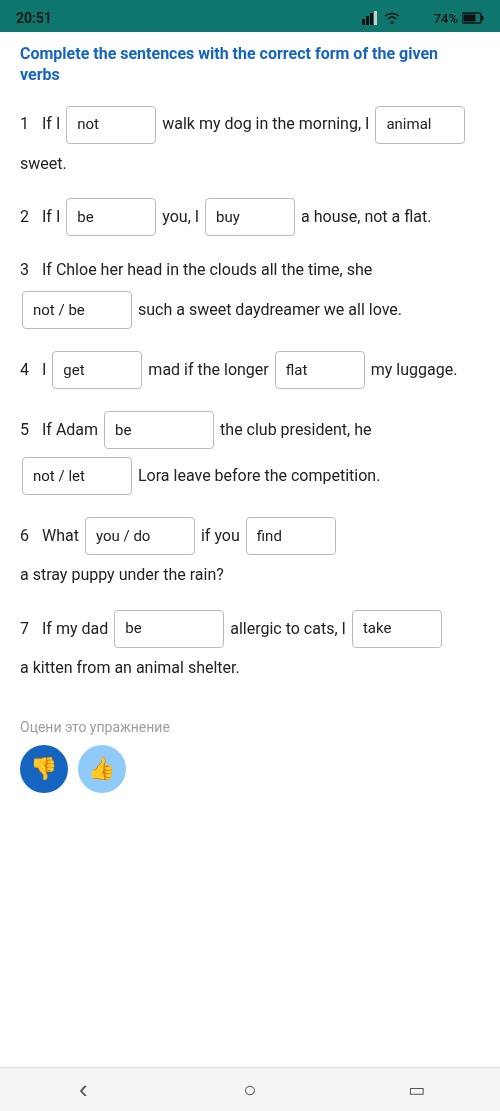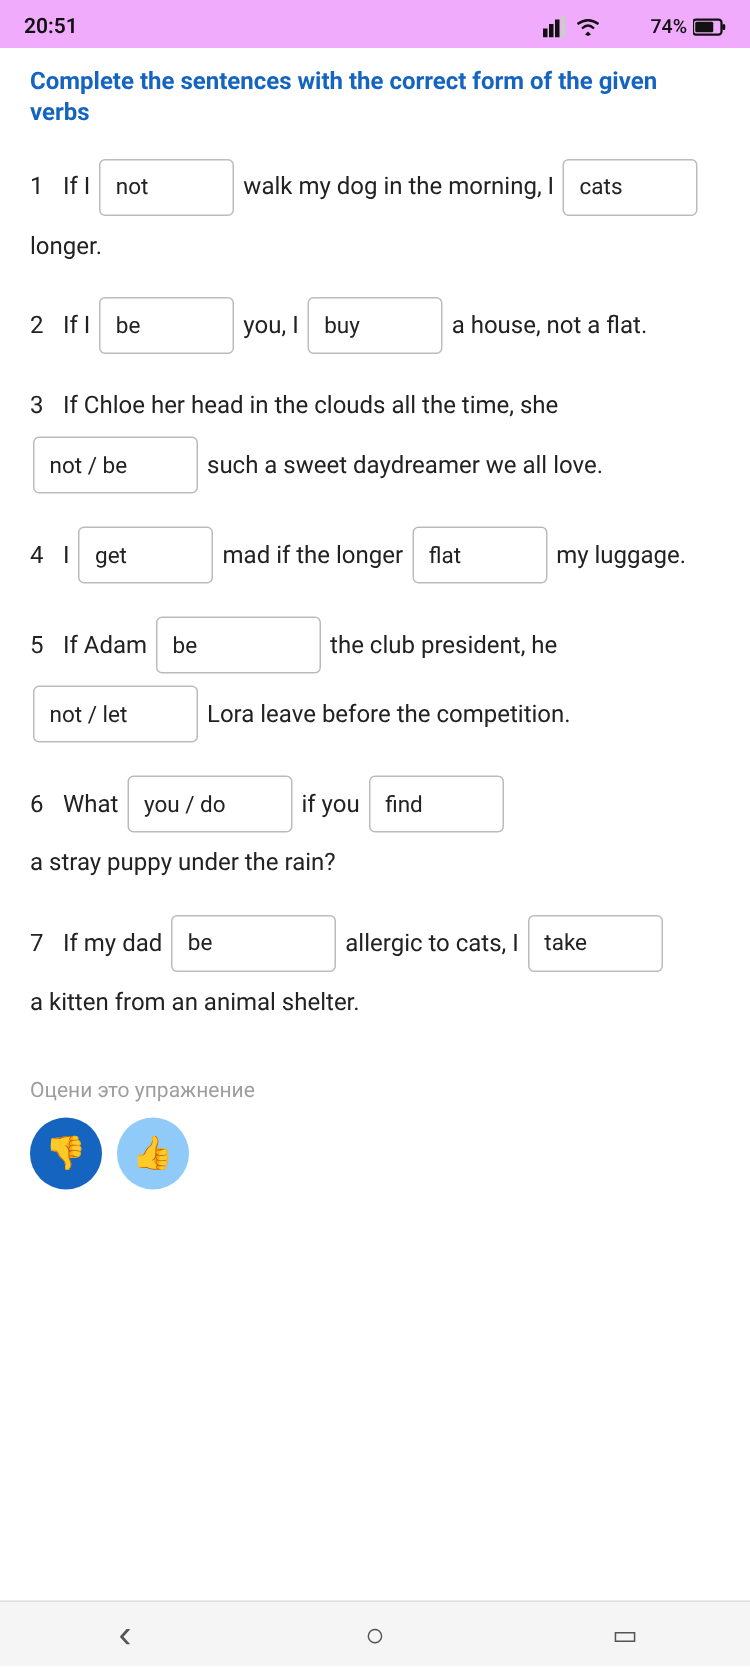--- a/index.html
+++ b/index.html
@@ -12,21 +12,21 @@
       font-size: 16px;
       color: #222;
     }
 
     
     .status-bar {
       display: flex;
       justify-content: space-between;
       align-items: center;
       padding: 8px 16px 4px 16px;
-      background: #f0abfc;
+      background: #0f766e;
       height: 32px;
     }
     .status-time {
       font-size: 14px;
       font-weight: 600;
       color: #111;
     }
     .status-icons {
       display: flex;
       align-items: center;
@@ -187,22 +187,22 @@
   <div class="page-title">Complete the sentences with the correct form of the given verbs</div>
 
   <div>
 
     <div class="sentence-block">
       <div class="sentence-line">
         <span class="sentence-num">1</span>
         <span>If I</span>
         <span class="answer-box">not</span>
         <span>walk my dog in the morning, I</span>
-        <span class="answer-box">cats</span>
-        <span>longer.</span>
+        <span class="answer-box">animal</span>
+        <span>sweet.</span>
       </div>
     </div>
 
     <div class="sentence-block">
       <div class="sentence-line">
         <span class="sentence-num">2</span>
         <span>If I</span>
         <span class="answer-box">be</span>
         <span>you, I</span>
         <span class="answer-box">buy</span>

